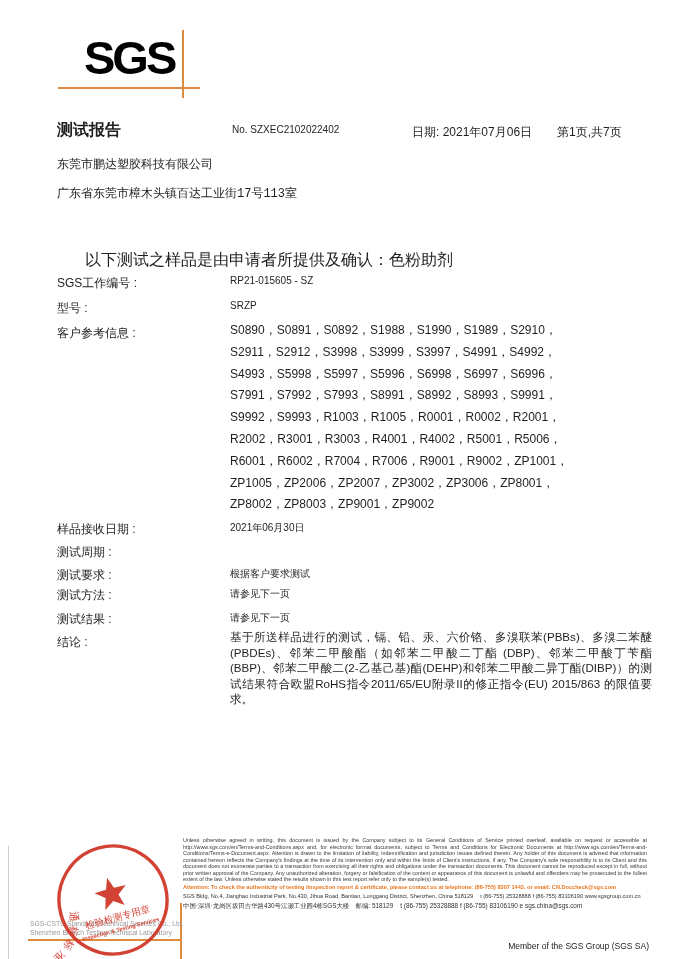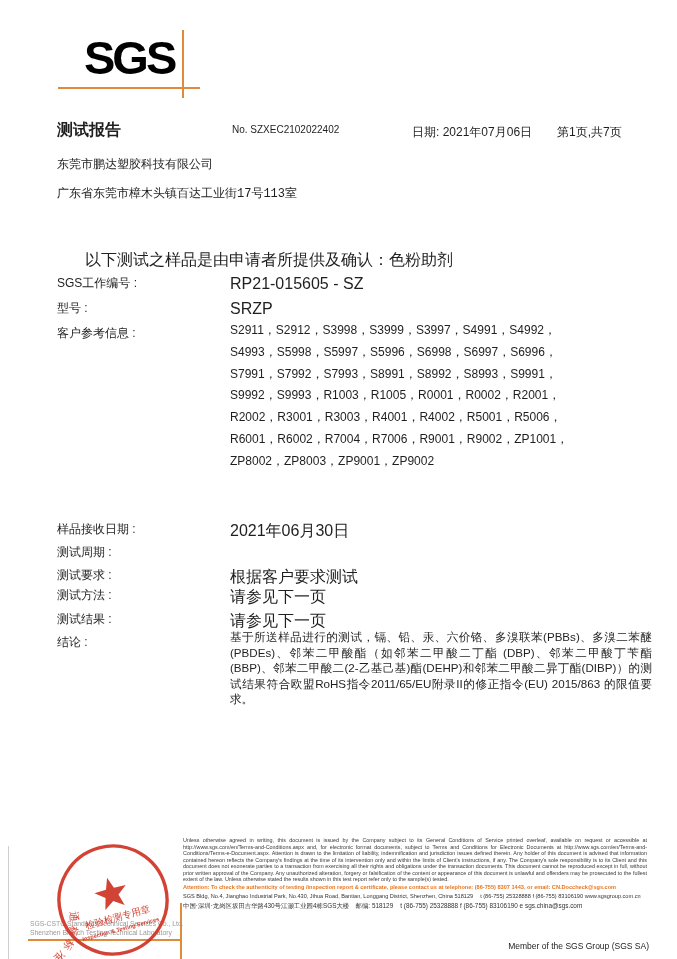--- a/index.html
+++ b/index.html
@@ -17,21 +17,21 @@
   .crop-v-top{position:absolute;left:182px;top:30px;width:2px;height:68px;background:#e08a3c;}
   .report-title{position:absolute;left:57px;top:120px;font-size:16px;font-weight:bold;text-align:center;}
   .report-no{position:absolute;left:232px;top:124px;font-size:10px;}
   .report-date{position:absolute;left:412px;top:124px;font-size:12px;}
   .report-page{position:absolute;left:557px;top:124px;font-size:12px;}
   .applicant-name{position:absolute;left:57px;top:156px;font-size:12px;}
   .applicant-address{position:absolute;left:57px;top:185px;font-size:12px;font-family:Liberation Mono, monospace;}
   
   .intro-line{position:absolute;left:57px;top:250px;font-size:16px;margin-left:28px;}
   .flabel{position:absolute;left:57px;font-size:12px;white-space:nowrap;}
-  .fvalue{position:absolute;left:230px;font-size:16px;white-space:nowrap;}
+  .fvalue{position:absolute;left:230px;font-size:10px;white-space:nowrap;}
   .ref-lines{position:absolute;left:230px;top:320px;font-size:12px;line-height:21.8px;white-space:nowrap;}
   .conclusion-text{
     position:absolute;left:230px;top:629px;width:422px;
     font-size:11.6px;line-height:15.6px;text-align:justify;
   }
   
   .footer-block{position:absolute;left:183px;top:837px;width:464px;}
   .legal-text{font-size:5.4px;line-height:6.5px;color:#3a3a3a;text-align:justify;}
   .attention-text{font-size:5.6px;line-height:6.6px;color:#e87722;font-weight:bold;margin-top:1px;}
   .addr-row{display:flex;gap:7px;margin-top:2.5px;font-size:5.6px;color:#333;white-space:nowrap;align-items:baseline;}
@@ -67,26 +67,28 @@
   <div class="intro-line">以下测试之样品是由申请者所提供及确认：色粉助剂</div>
 
   <div class="flabel" style="top:275px">SGS工作编号 :</div>
   <div class="fvalue" style="top:275px">RP21-015605 - SZ</div>
 
   <div class="flabel" style="top:300px">型号 :</div>
   <div class="fvalue" style="top:300px">SRZP</div>
 
   <div class="flabel" style="top:325px">客户参考信息 :</div>
   <div class="ref-lines">
+    <div>S0890，S0891，S0892，S1988，S1990，S1989，S2910，</div>
     <div>S2911，S2912，S3998，S3999，S3997，S4991，S4992，</div>
     <div>S4993，S5998，S5997，S5996，S6998，S6997，S6996，</div>
     <div>S7991，S7992，S7993，S8991，S8992，S8993，S9991，</div>
     <div>S9992，S9993，R1003，R1005，R0001，R0002，R2001，</div>
     <div>R2002，R3001，R3003，R4001，R4002，R5001，R5006，</div>
     <div>R6001，R6002，R7004，R7006，R9001，R9002，ZP1001，</div>
+    <div>ZP1005，ZP2006，ZP2007，ZP3002，ZP3006，ZP8001，</div>
     <div>ZP8002，ZP8003，ZP9001，ZP9002</div>
   </div>
 
   <div class="flabel" style="top:521px">样品接收日期 :</div>
   <div class="fvalue" style="top:521px">2021年06月30日</div>
 
   <div class="flabel" style="top:544px">测试周期 :</div>
 
   <div class="flabel" style="top:567px">测试要求 :</div>
   <div class="fvalue" style="top:567px">根据客户要求测试</div>

